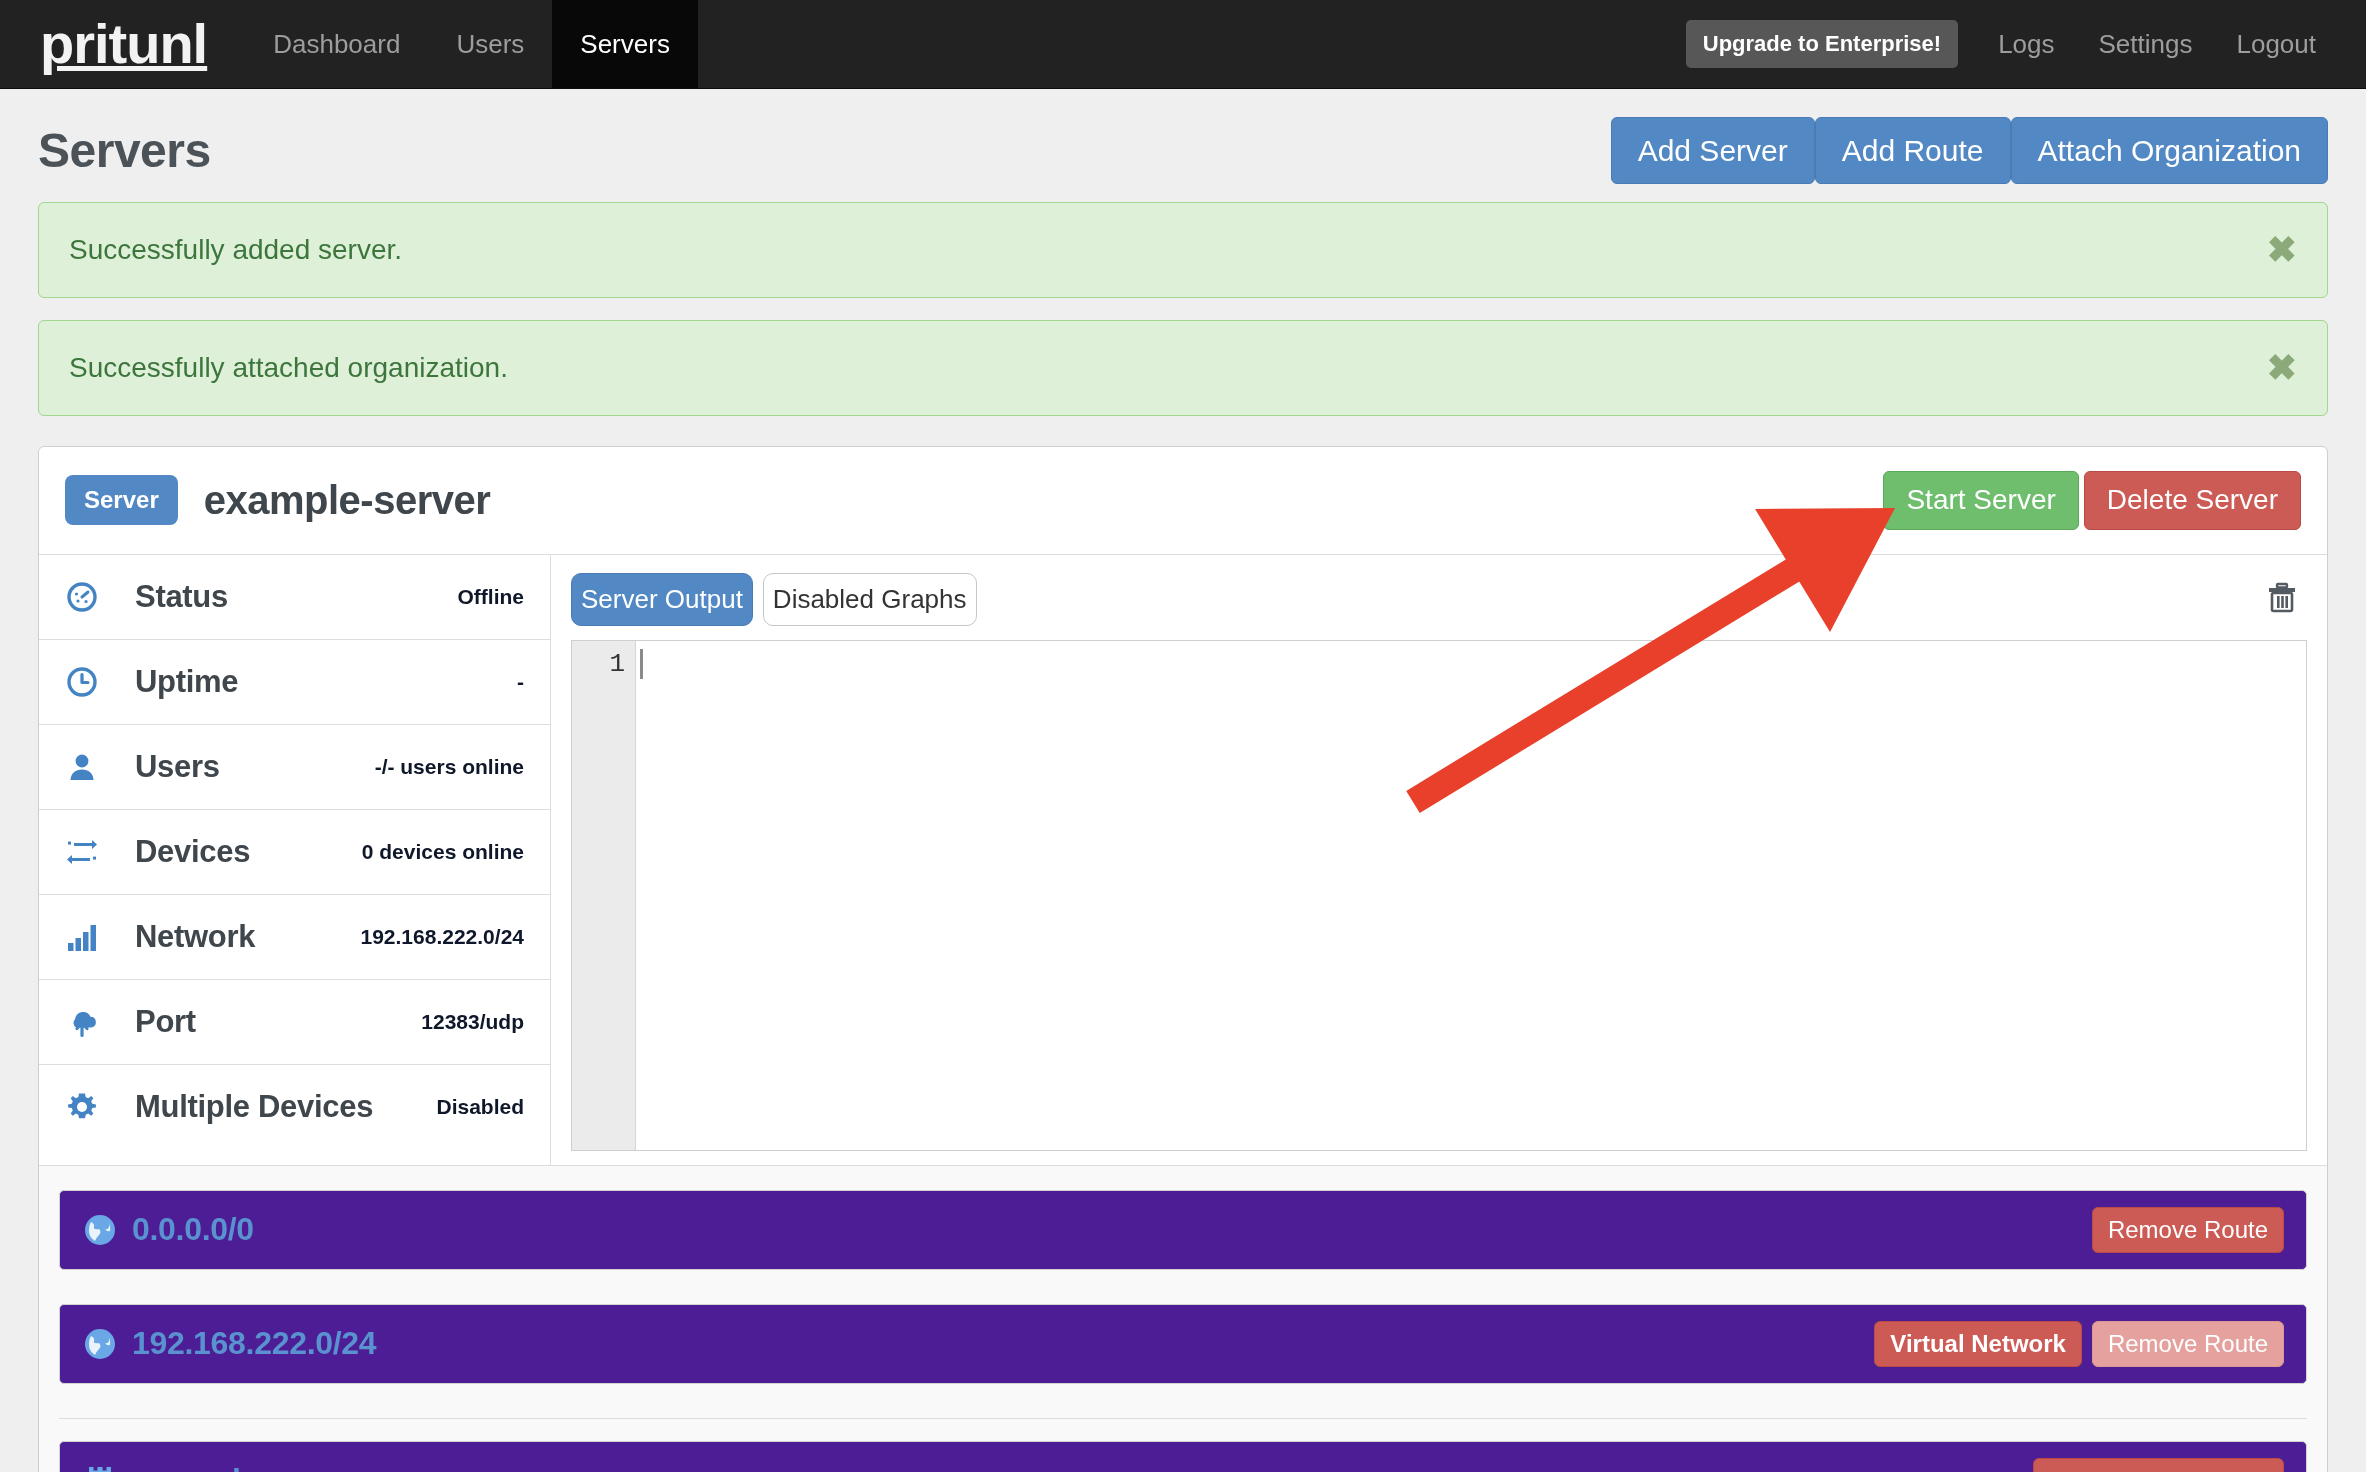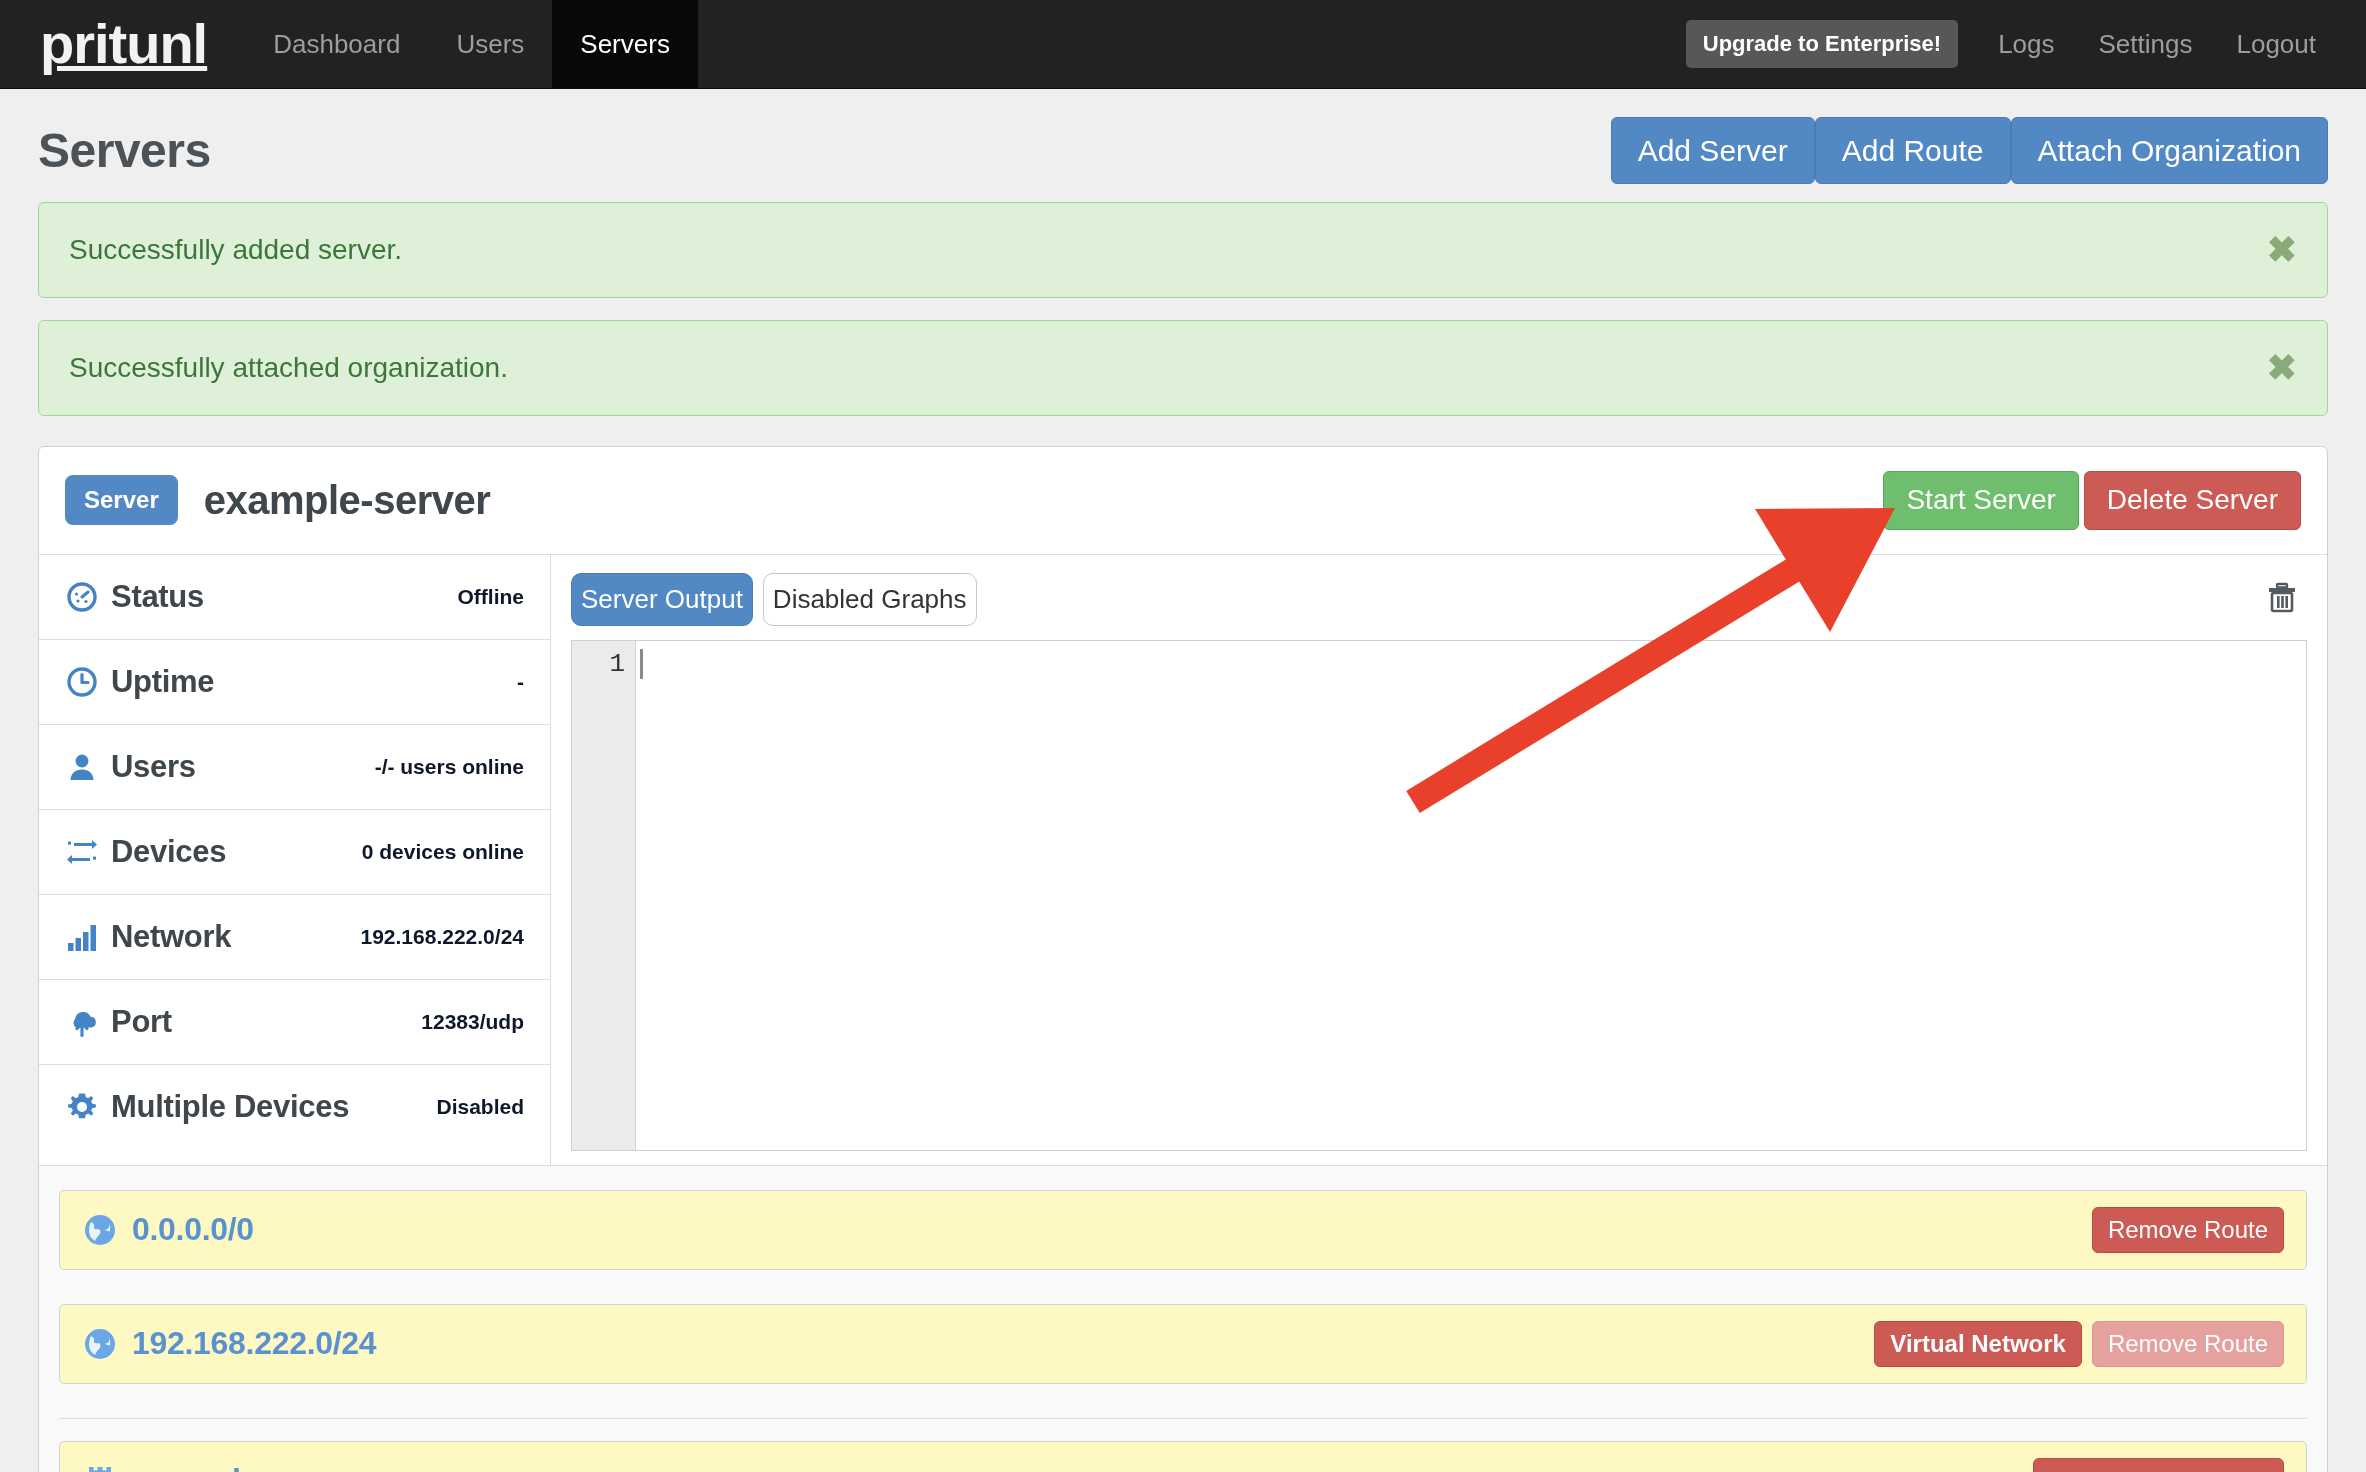--- a/index.html
+++ b/index.html
@@ -141,20 +141,21 @@
   .server-body { display: flex; align-items: stretch; }
   .info-panel {
     width: 512px; flex: 0 0 512px;
     border-right: 1px solid #dddddd;
   }
   .info-row {
     display: flex; align-items: center;
     padding: 0 26px;
     height: 85px;
     border-bottom: 1px solid #dddddd;
+    gap: 24px;
   }
   .info-row:last-child { border-bottom: none; }
   .info-ic {
     width: 34px; height: 34px; flex: 0 0 34px;
     margin-right: 12px;
     display: flex; align-items: center; justify-content: center;
     color: #4484c4;
   }
   .info-ic svg { display: block; }
   .info-label {
@@ -221,21 +222,21 @@
     vertical-align: -5px;
   }
 
   
   .sub-section {
     background: #f9f9f9;
     border-top: 1px solid #dddddd;
     padding: 24px 20px 14px 20px;
   }
   .sub-row {
-    background: #fef9c3;
+    background: #4c1d95;
     border: 1px solid #d2d2d2;
     border-radius: 5px;
     display: flex; align-items: center;
     padding: 0 22px;
     height: 80px;
     margin-bottom: 34px;
   }
   .sub-ic {
     width: 36px; height: 36px; flex: 0 0 36px;
     margin-right: 14px;

